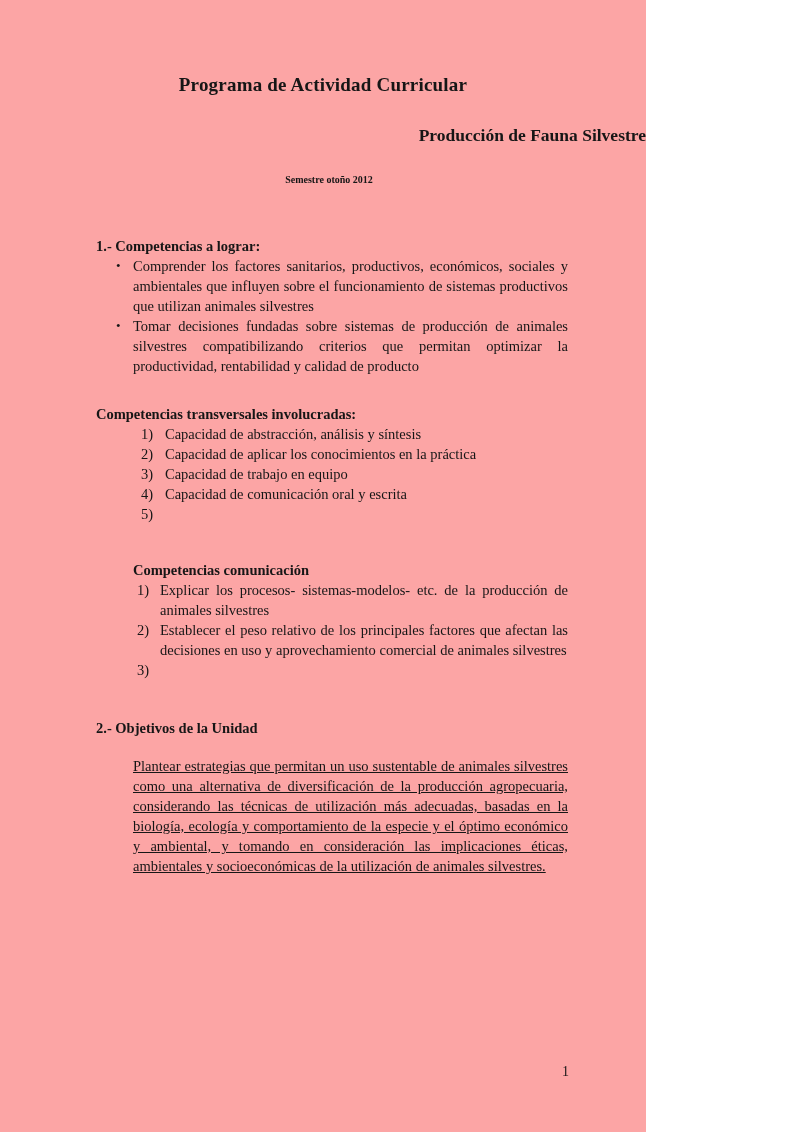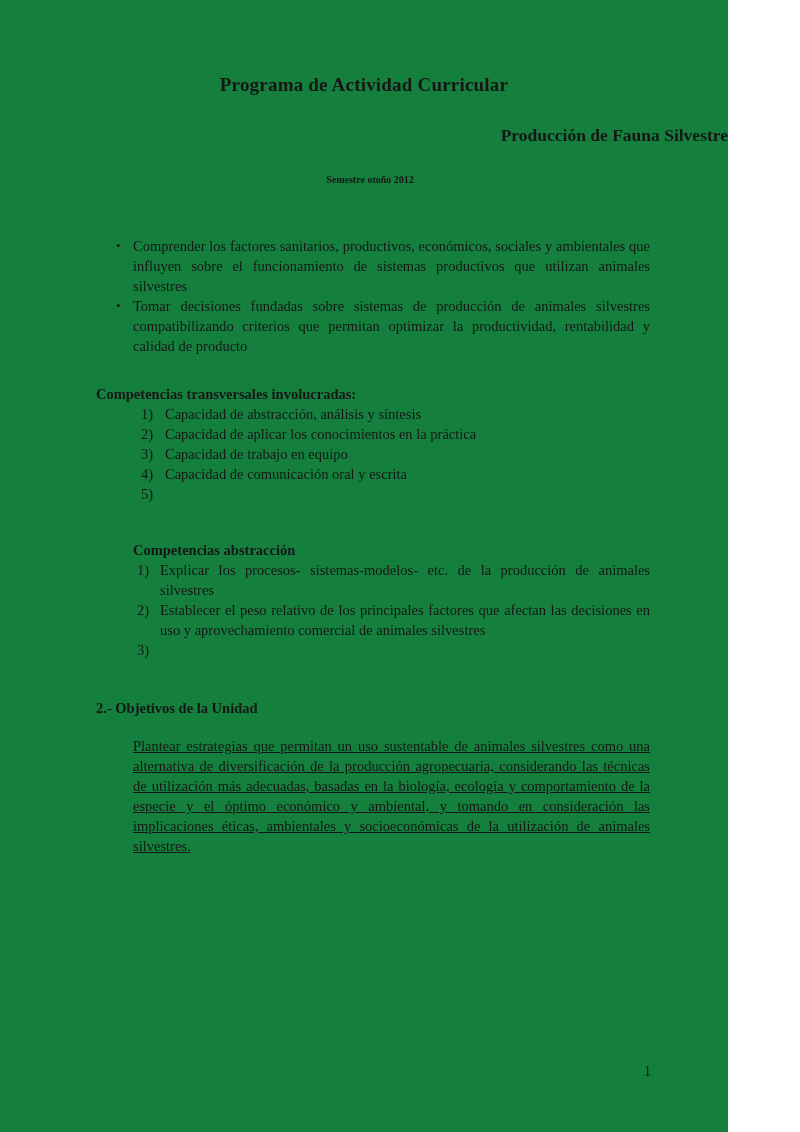--- a/index.html
+++ b/index.html
@@ -1,20 +1,20 @@
 <!DOCTYPE html>
 <html><head>
 <meta charset="utf-8">
 <style>
   * { margin: 0; padding: 0; box-sizing: border-box; }
   html, body { background: #ffffff; }
   .page {
-    width: 728px;
+    width: 646px;
     height: 1132px;
-    background: #15803d;
+    background: #fca5a5;
     position: relative;
     overflow: hidden;
     font-family: "Liberation Serif", "DejaVu Serif", serif;
     color: #161616;
   }
   .doc-header {
     padding-top: 74px;
     text-align: center;
   }
   .title {
@@ -88,20 +88,21 @@
 
   <header class="doc-header">
     <div class="title">Programa de Actividad Curricular</div>
     <div class="subtitle">Producción de Fauna Silvestre</div>
     <div class="semester">Semestre otoño 2012</div>
   </header>
 
   <main class="content">
 
     <section class="sec-lograr">
+      <div class="heading">1.- Competencias a lograr:</div>
       <div class="li bullet-li">
         <span class="marker">•</span>
         <p class="li-text">Comprender los factores sanitarios, productivos, económicos, sociales y ambientales que influyen sobre el funcionamiento de sistemas productivos que utilizan animales silvestres</p>
       </div>
       <div class="li bullet-li">
         <span class="marker">•</span>
         <p class="li-text">Tomar decisiones fundadas sobre sistemas de producción de animales silvestres compatibilizando criterios que permitan optimizar la productividad, rentabilidad y calidad de producto</p>
       </div>
     </section>
 
@@ -122,21 +123,21 @@
       <div class="li num-li">
         <span class="marker">4)</span>
         <p class="li-text">Capacidad de comunicación oral y escrita</p>
       </div>
       <div class="li num-li">
         <span class="marker">5)</span>
       </div>
     </section>
 
     <section class="sec-especificas">
-      <div class="heading">Competencias abstracción</div>
+      <div class="heading">Competencias comunicación</div>
       <div class="li num-li">
         <span class="marker">1)</span>
         <p class="li-text">Explicar los procesos- sistemas-modelos- etc. de la producción de animales silvestres</p>
       </div>
       <div class="li num-li">
         <span class="marker">2)</span>
         <p class="li-text">Establecer el peso relativo de los principales factores que afectan las decisiones en uso y aprovechamiento comercial de animales silvestres</p>
       </div>
       <div class="li num-li">
         <span class="marker">3)</span>

